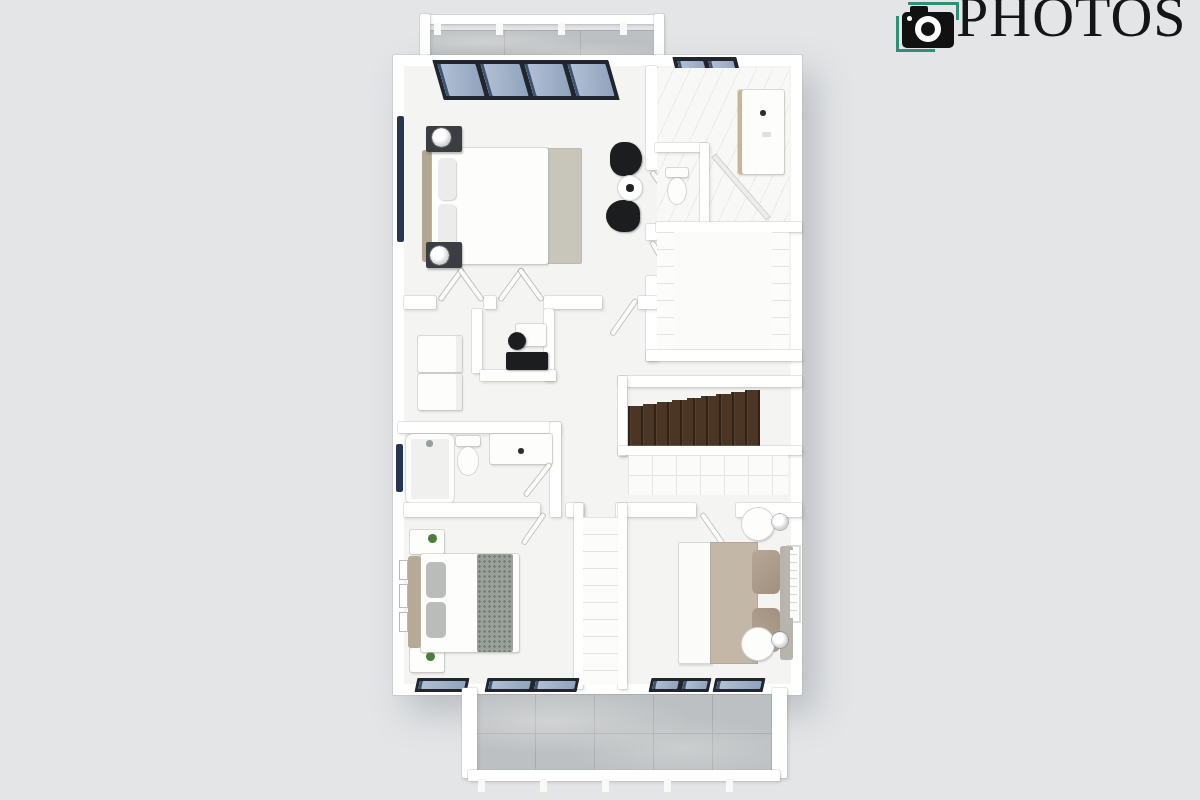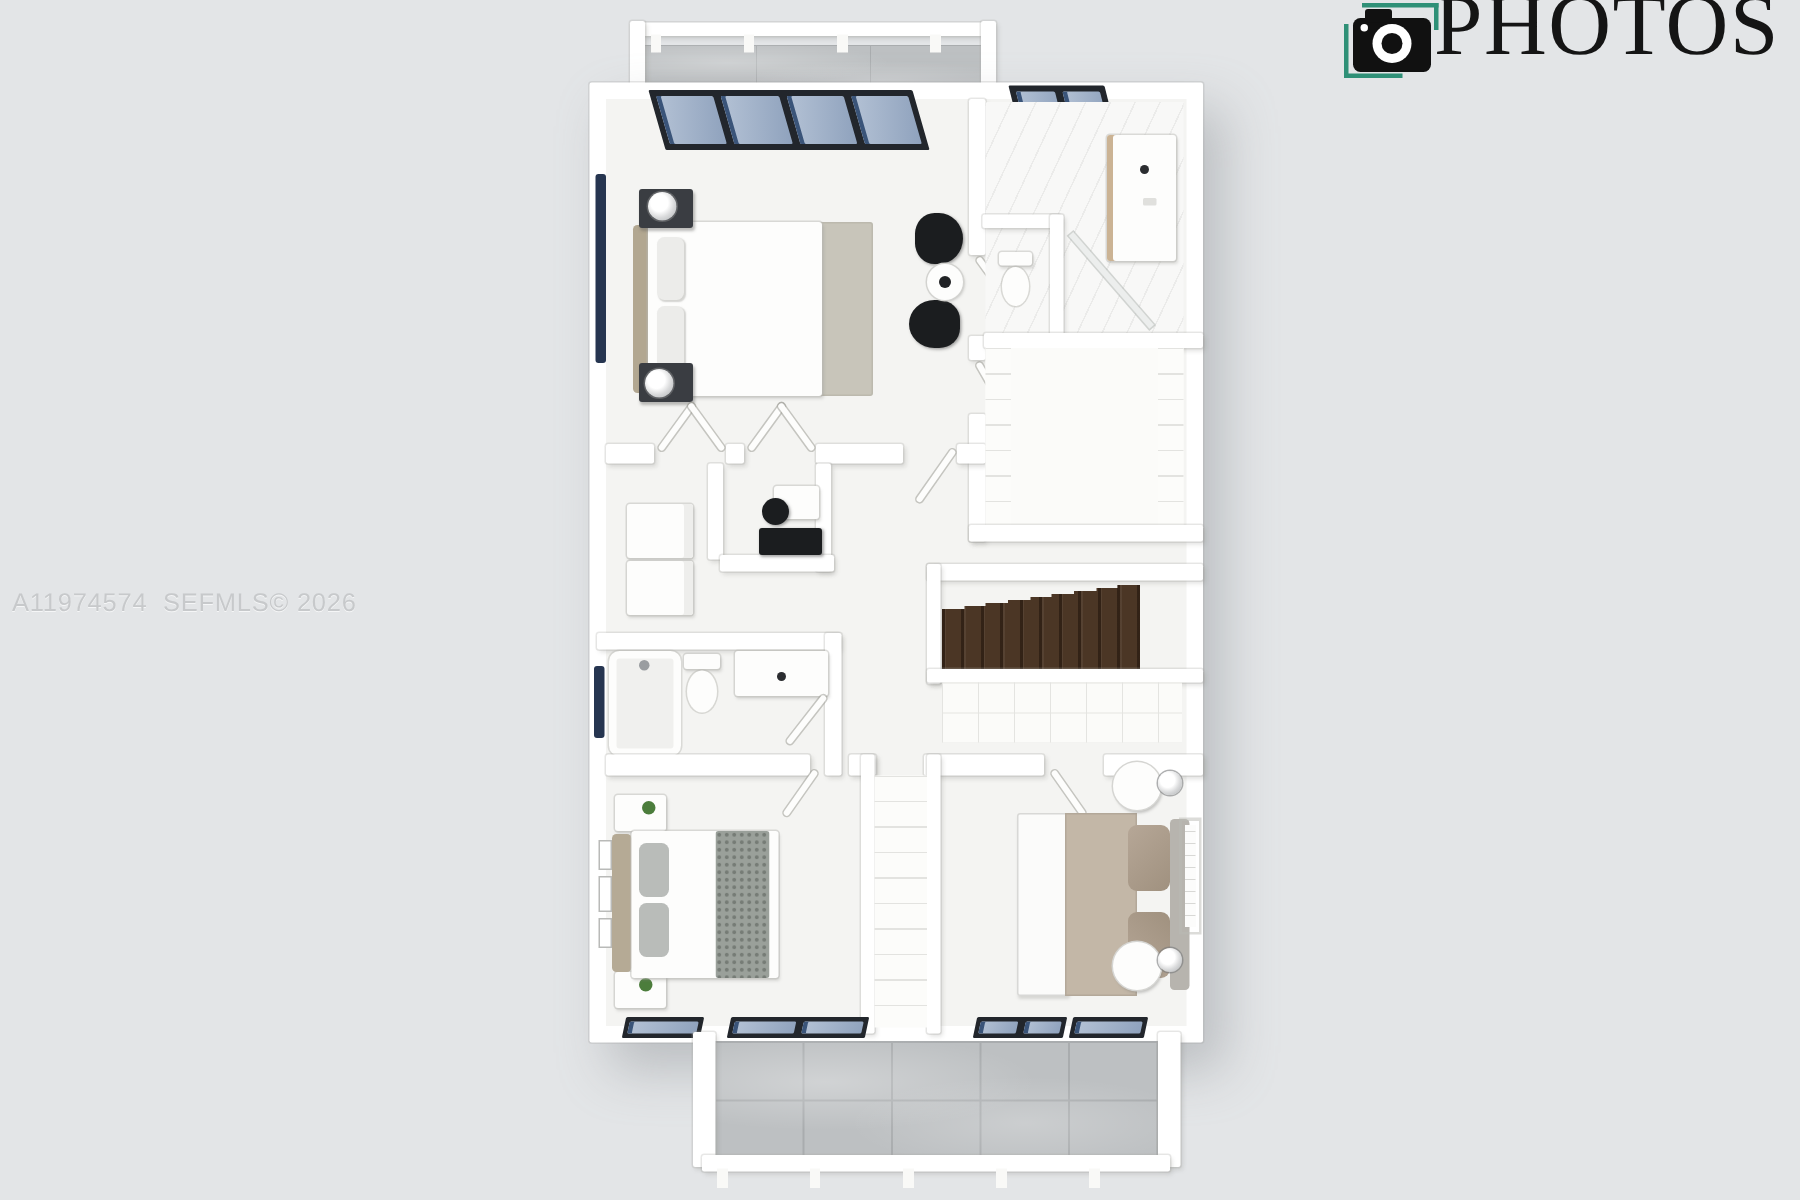--- a/index.html
+++ b/index.html
@@ -67,21 +67,20 @@
     position:absolute;left:956px;top:-17px;font-family:"Liberation Serif",serif;
     font-size:58px;font-weight:500;letter-spacing:1px;color:#151515;
   }
   .bracket{position:absolute;}
 </style>
 </head>
 <body>
 
 <div id="stage">
 
-  <div id="watermark"><span>A11974574</span><span>  </span><span>SEFMLS© 2026</span></div>
 
   <div>
     <div class="bracket" style="left:908px;top:2px;width:48px;height:15px;border-top:3px solid #2f9077;border-right:3px solid #2f9077;"></div>
     <div class="bracket" style="left:896px;top:16px;width:36px;height:33px;border-left:3px solid #2f9077;border-bottom:3px solid #2f9077;"></div>
     <div class="abs" style="left:902px;top:12px;width:52px;height:36px;background:#111;border-radius:5px;"></div>
     <div class="abs" style="left:910px;top:6px;width:18px;height:9px;background:#111;border-radius:2px;"></div>
     <div class="abs circle" style="left:915px;top:16px;width:26px;height:26px;background:#fff;"></div>
     <div class="abs circle" style="left:921px;top:22px;width:14px;height:14px;background:#111;"></div>
     <div class="abs circle" style="left:907px;top:16px;width:5px;height:5px;background:#fff;"></div>
     <div id="logo-text">PHOTOS</div>

